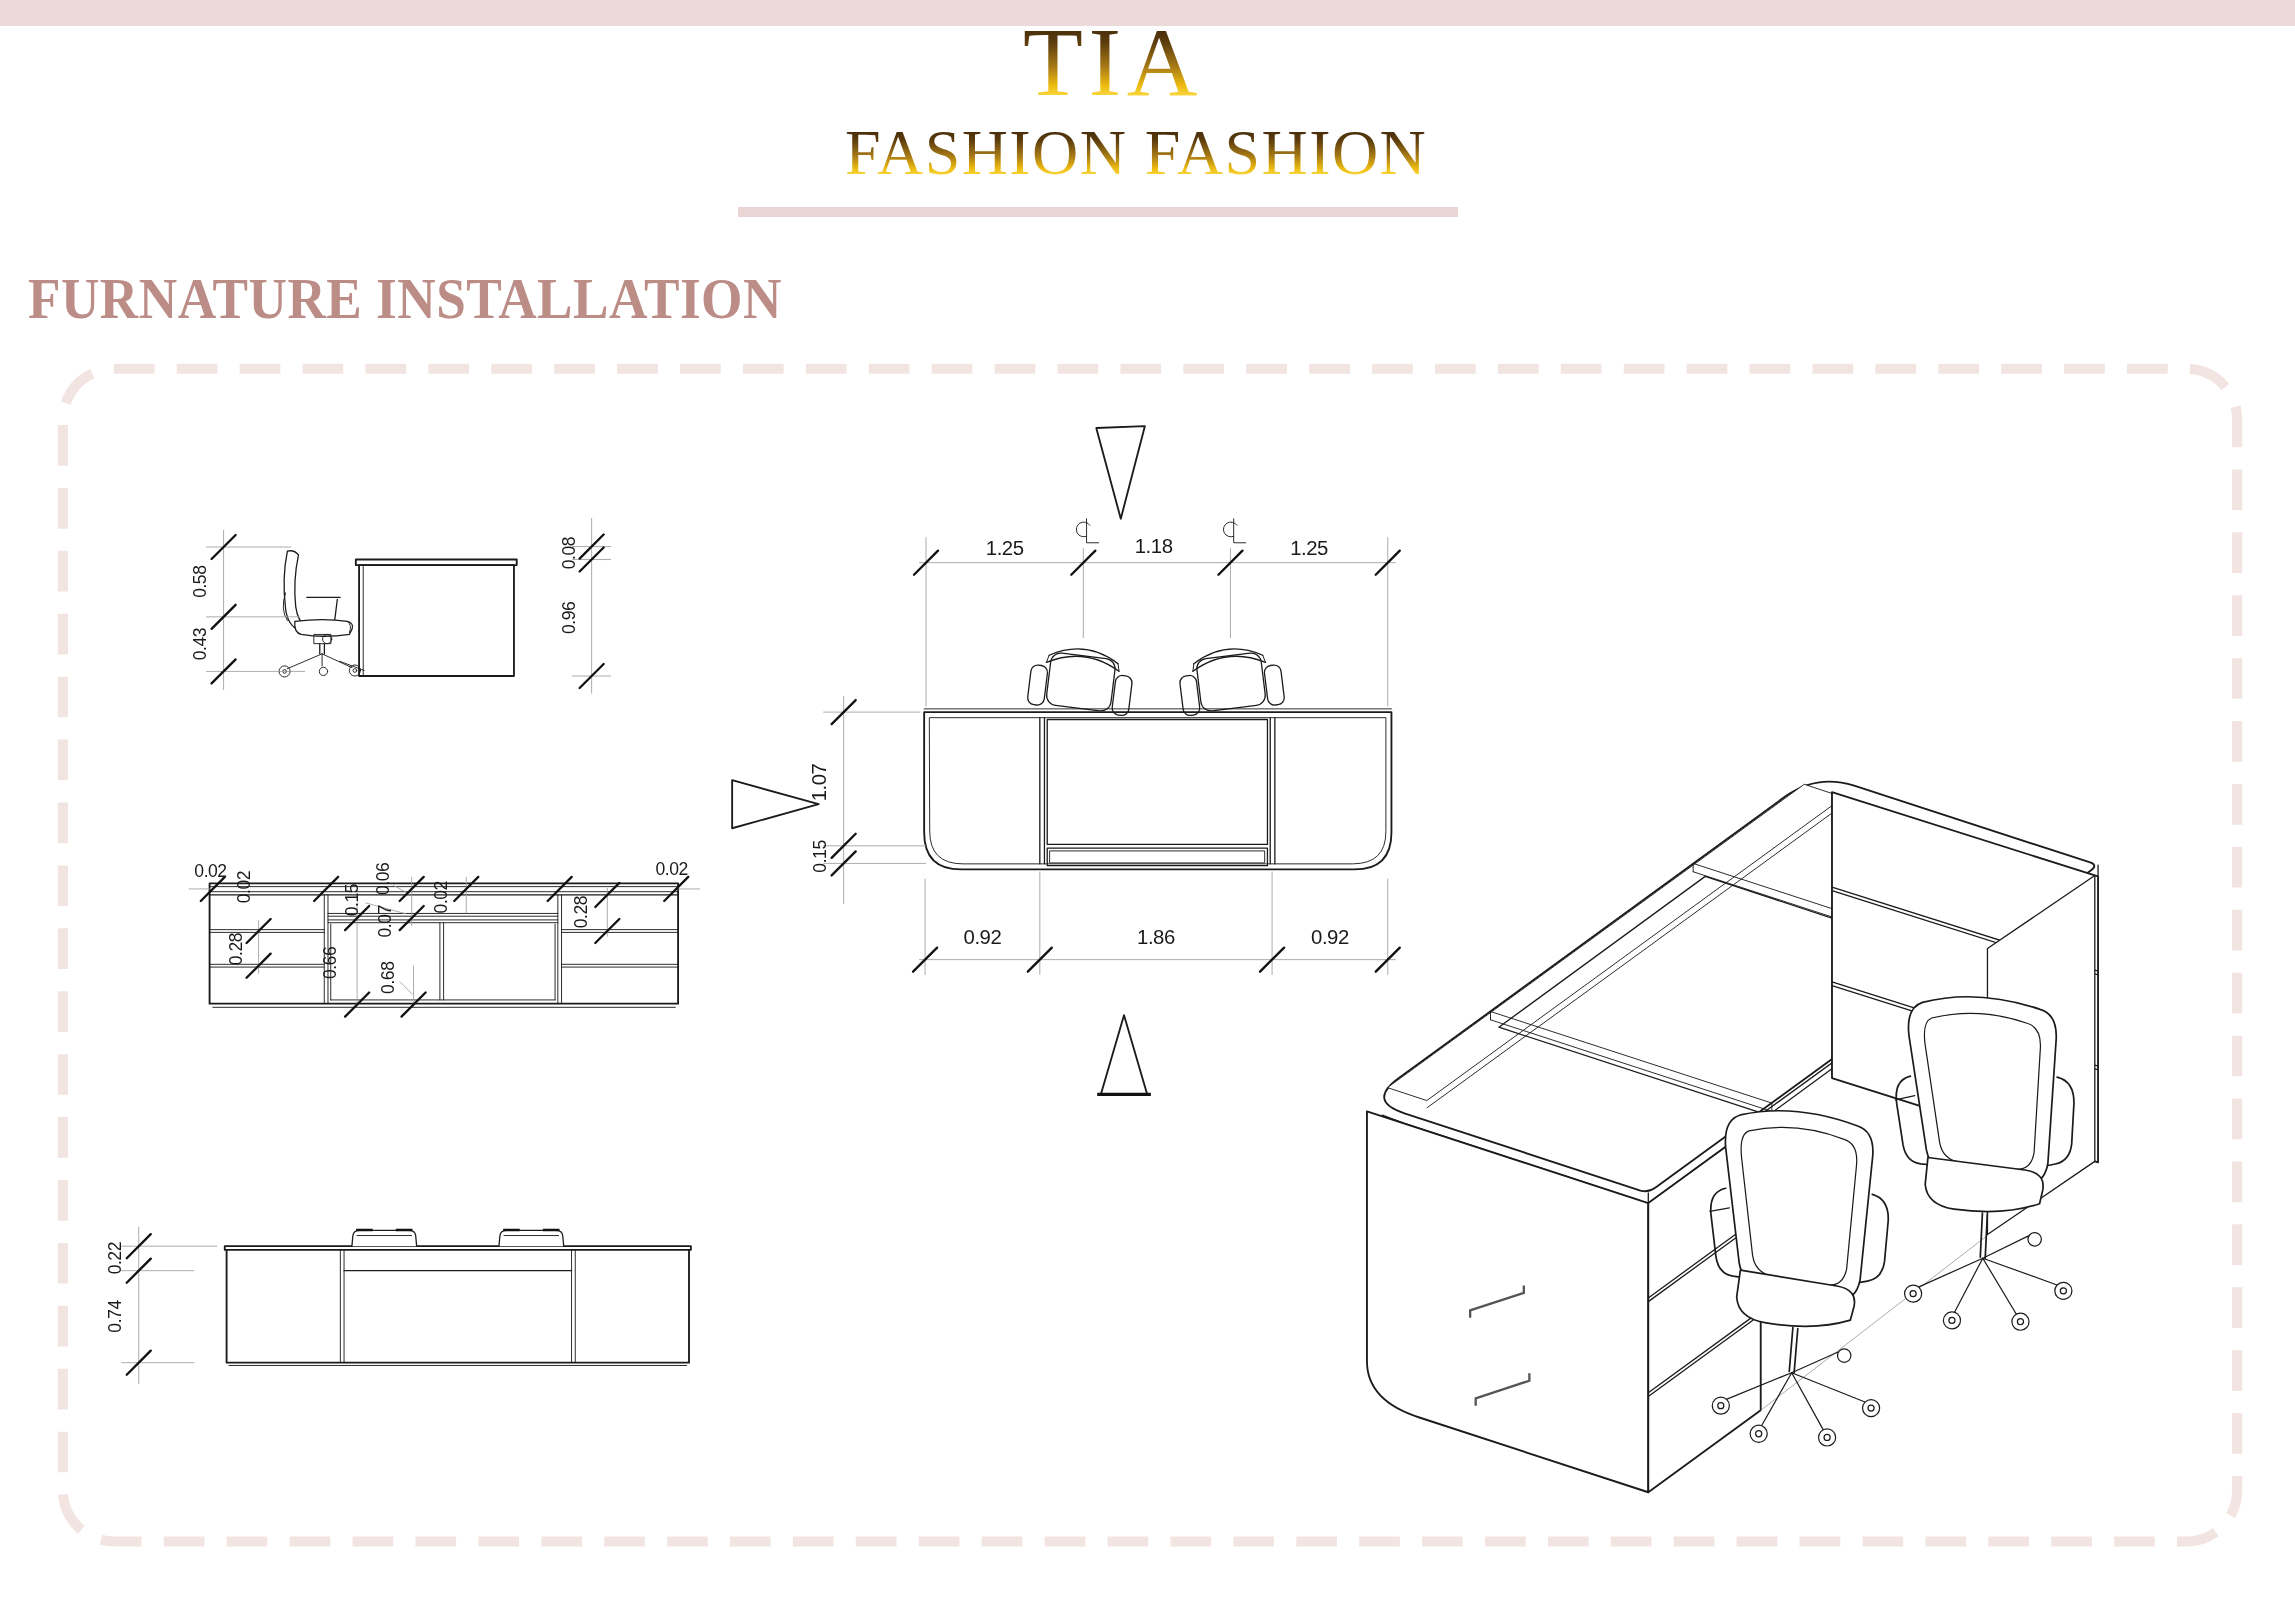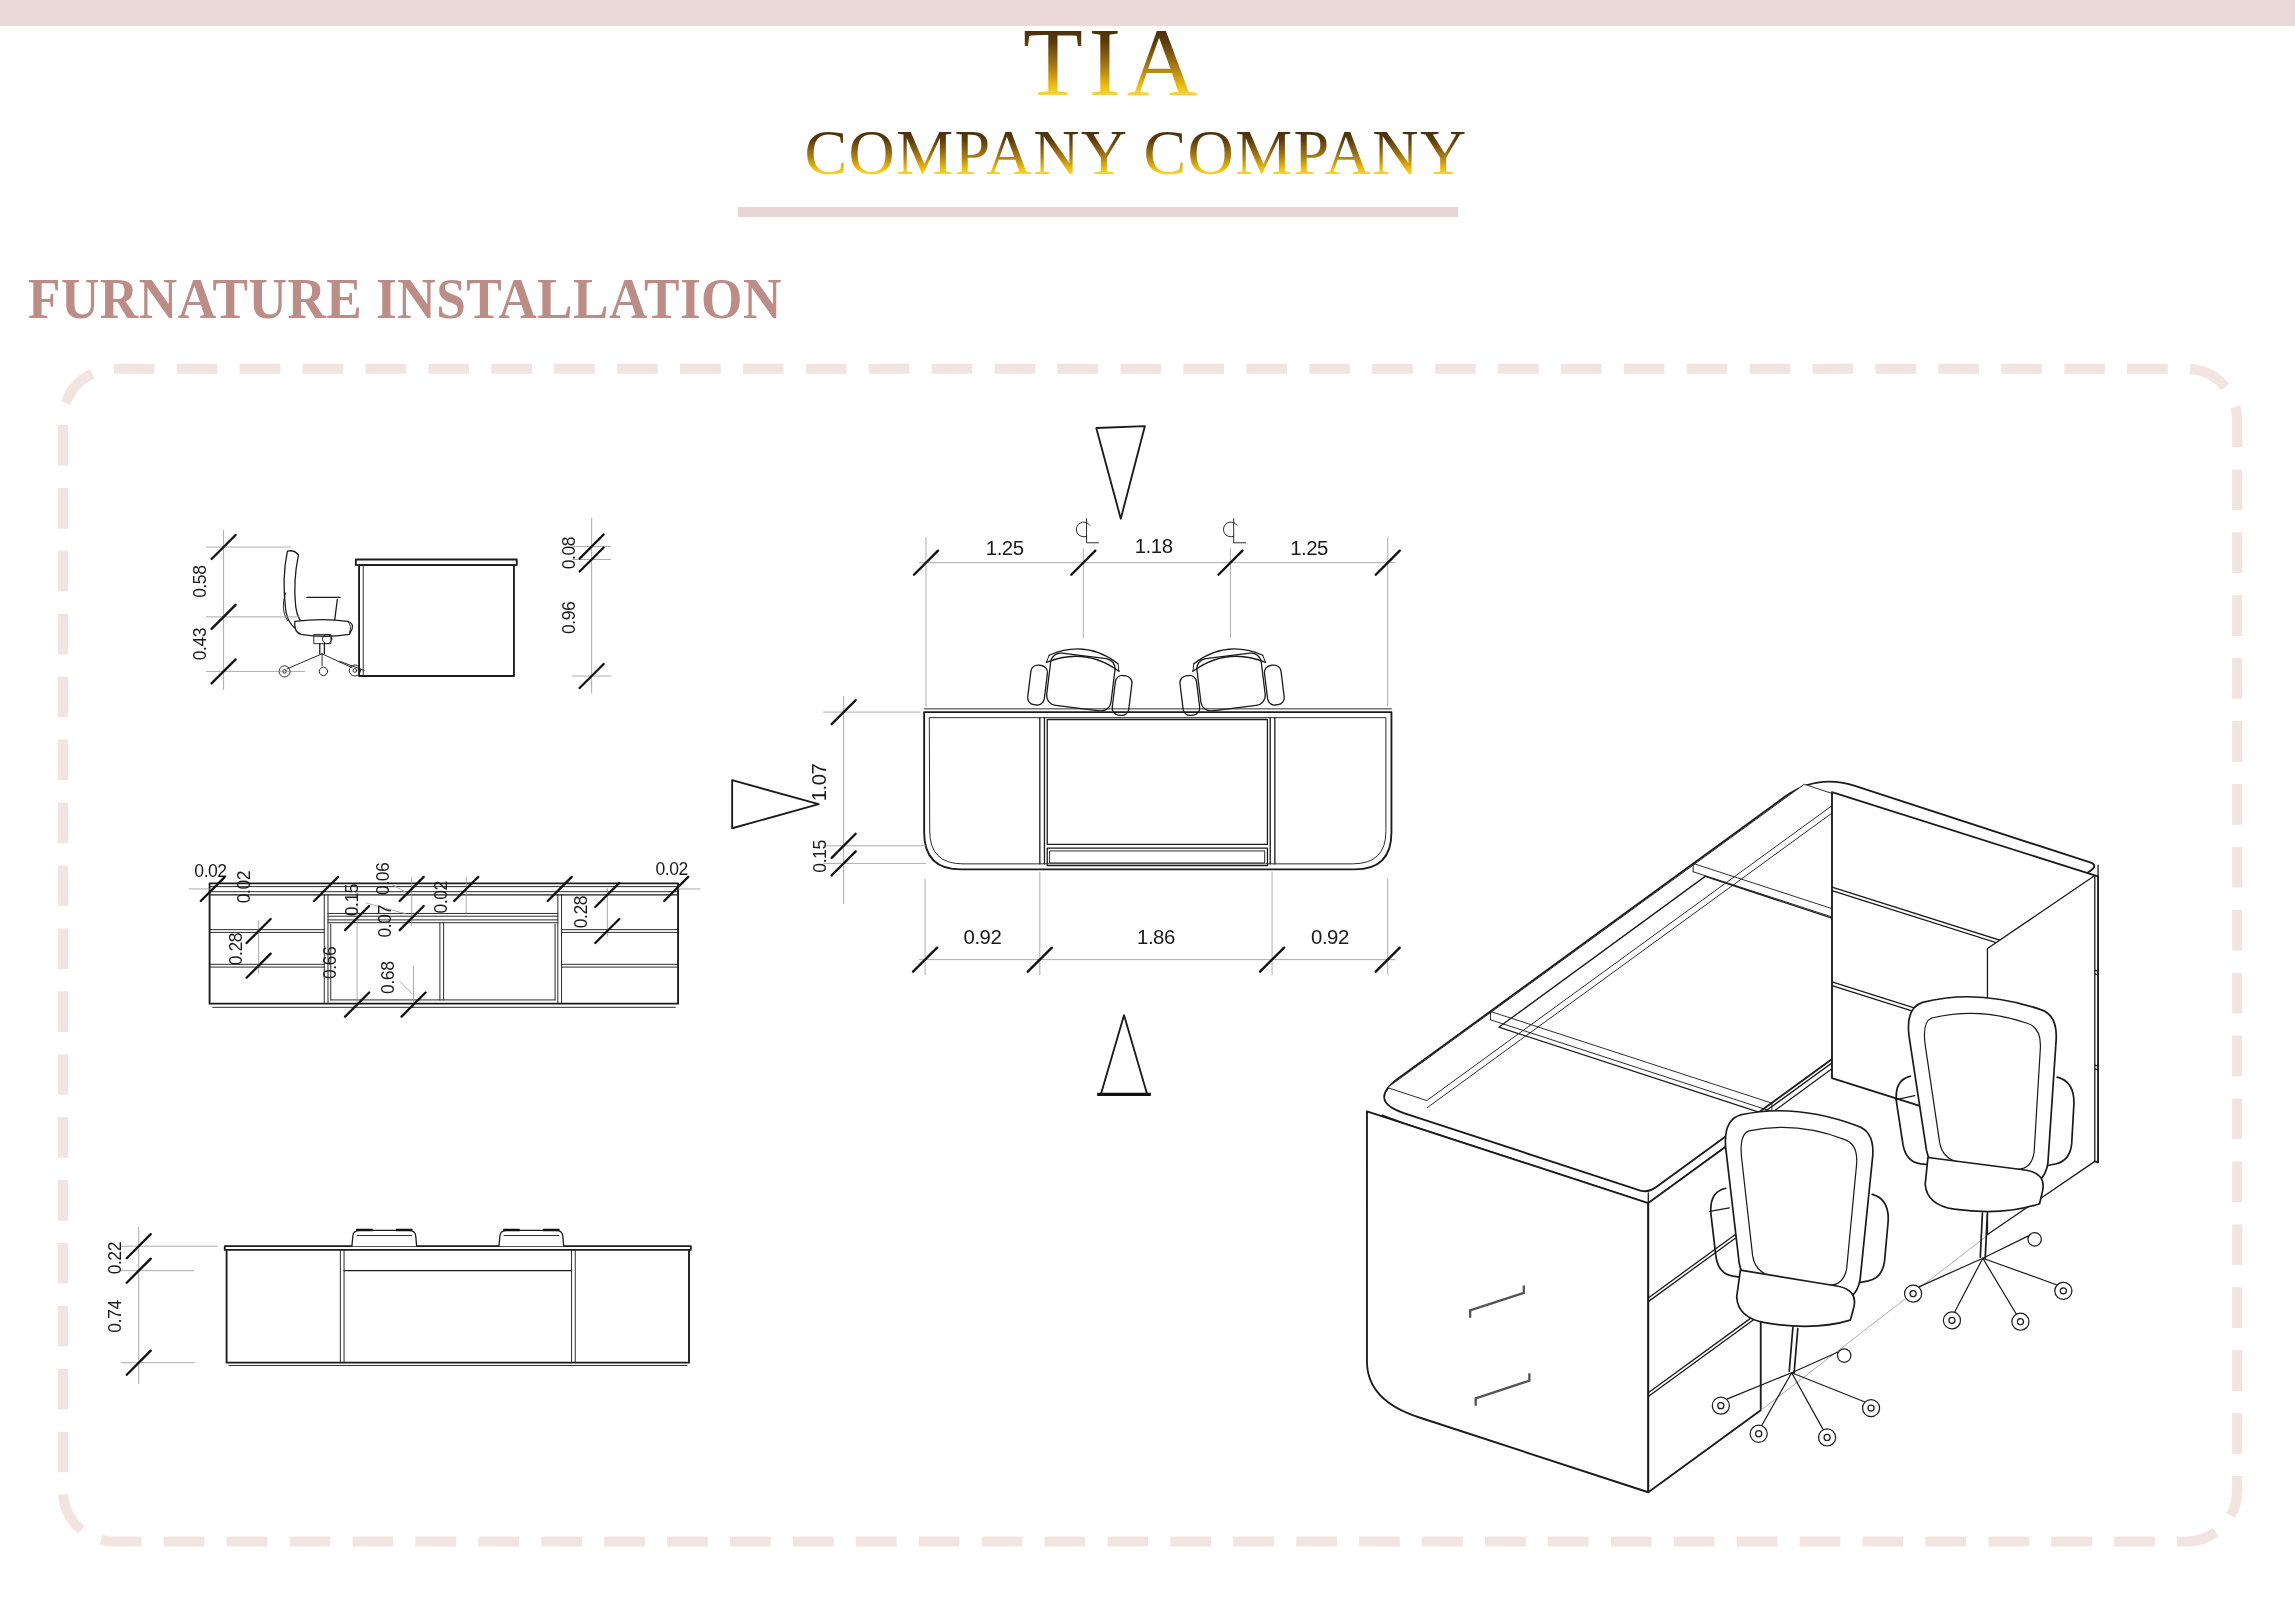--- a/index.html
+++ b/index.html
@@ -28,21 +28,21 @@
   .guide{stroke:#9b9b9b;stroke-width:1.8;fill:none;}
   .tick{stroke:#111111;stroke-width:5;stroke-linecap:round;}
   .dim{font:38px "Liberation Sans",sans-serif;fill:#1a1a1a;letter-spacing:-1px;}
   .dimL{font:44px "Liberation Sans",sans-serif;fill:#1a1a1a;letter-spacing:-1px;}
 </style>
 </head>
 <body>
 
 <div class="abs band"></div>
 <div class="abs gold brand">TIA</div>
-<div class="abs gold subtitle">COMPANY COMPANY</div>
+<div class="abs gold subtitle">FASHION FASHION</div>
 <div class="abs underbar"></div>
 <div class="abs sheet-title">FURNATURE INSTALLATION</div>
 
 <svg class="abs" style="left:0;top:0;" width="2295" height="1623" viewBox="0 0 4961 3508">
   <rect x="136" y="797" width="4700" height="2535" rx="110" fill="none" stroke="#f2e5e1" stroke-width="22" stroke-dasharray="88 48"></rect>
 </svg>
 
 <svg class="abs" style="left:194px;top:504px;" width="430" height="222" viewBox="420 1090 930 480">
   <defs>
       <line id="tkS" x1="-26" y1="26" x2="26" y2="-26" class="tick"></line>

